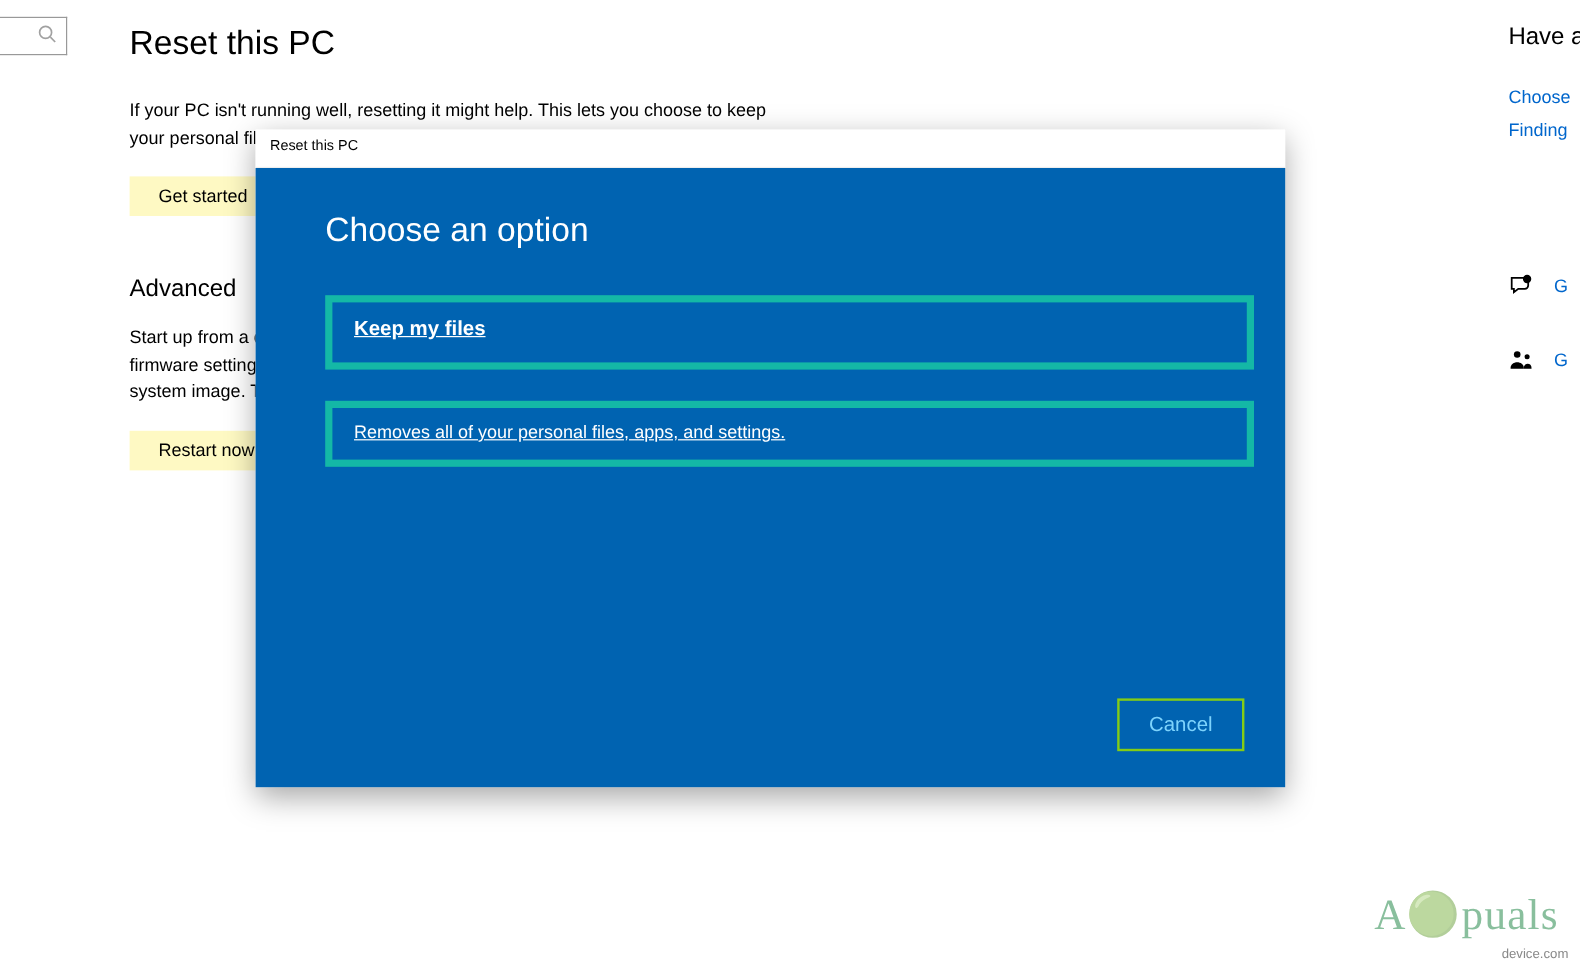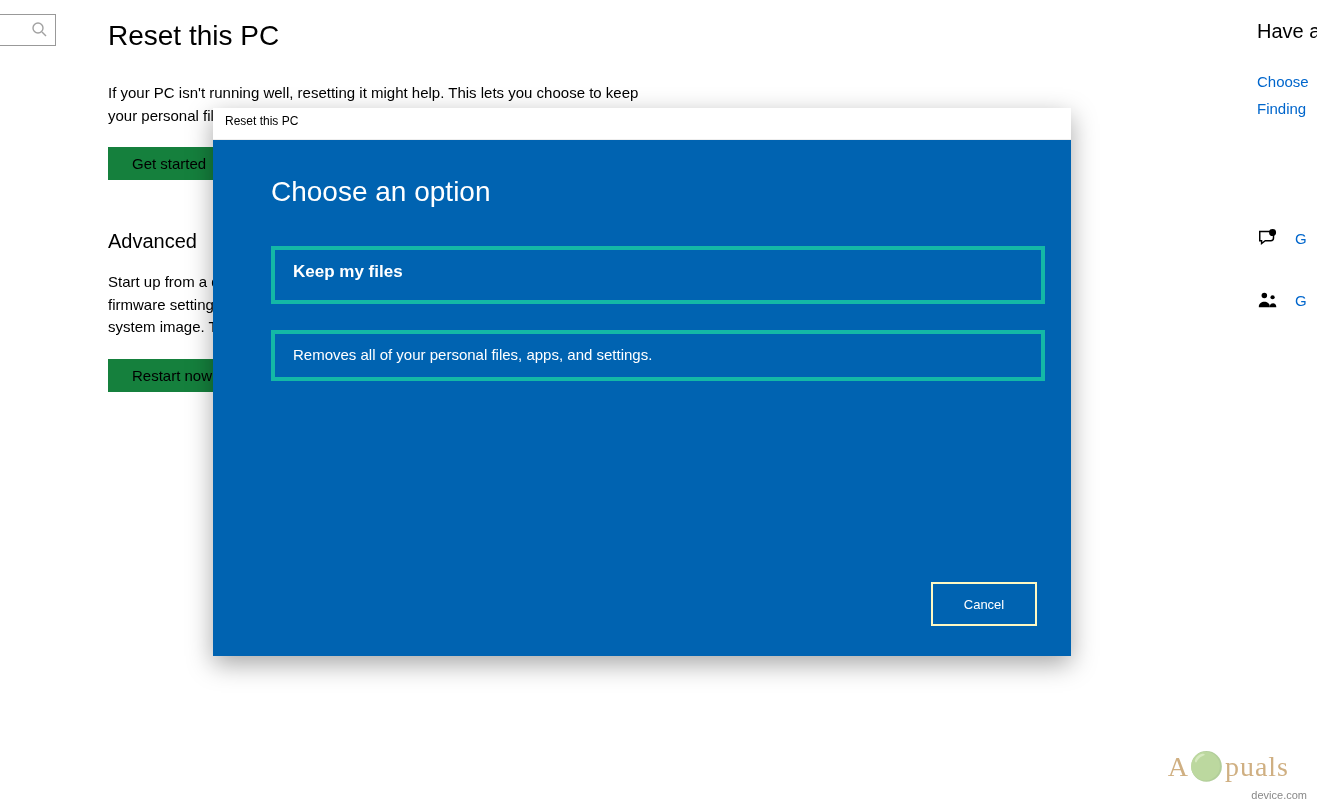--- a/index.html
+++ b/index.html
@@ -56,21 +56,21 @@
     margin-bottom: 18px;
   }
   p.body-text {
     font-size: 15px;
     line-height: 1.5;
     max-width: 560px;
     margin-bottom: 20px;
   }
   .btn {
     display: inline-block;
-    background: #15803d;
+    background: #fef9c3;
     border: none;
     padding: 8px 24px;
     font-size: 15px;
     font-family: inherit;
     cursor: pointer;
     min-width: 100px;
   }
 
   
   .right-col {
@@ -127,61 +127,62 @@
     padding: 36px 58px 28px;
     position: relative;
   }
   .dialog-heading {
     font-size: 28px;
     font-weight: 350;
     margin-bottom: 38px;
     color: #fff;
   }
   .option-box {
-    border: 4px solid #14b8a6;
+    border: 6px solid #14b8a6;
     padding: 12px 18px 14px;
     margin-bottom: 26px;
     cursor: pointer;
     width: 774px;
+    text-decoration: underline;
   }
   .option-title {
     font-size: 17px;
     font-weight: 600;
     margin-bottom: 4px;
   }
   .option-desc {
     font-size: 15px;
     font-weight: 400;
   }
   .cancel-btn {
     position: absolute;
     right: 34px;
     bottom: 30px;
     width: 106px;
     height: 44px;
     background: transparent;
-    border: 2px solid #fef9c3;
-    color: #ffffff;
-    font-size: 13px;
+    border: 2px solid #84cc16;
+    color: #7dd3fc;
+    font-size: 17px;
     font-family: inherit;
     cursor: pointer;
   }
 
   
   .watermark {
     position: absolute;
     right: 10px; bottom: 6px;
     font-size: 11px;
     color: #888;
   }
   .logo {
     position: absolute;
-    right: 28px; bottom: 24px;
-    font-size: 28px;
-    color: #a16207;
+    right: 18px; bottom: 24px;
+    font-size: 36px;
+    color: #15803d;
     font-weight: 300;
     letter-spacing: 1px;
     opacity: .5;
     font-family: Georgia, serif;
   }
 </style>
 </head>
 <body>
 
 <div class="sidebar">

